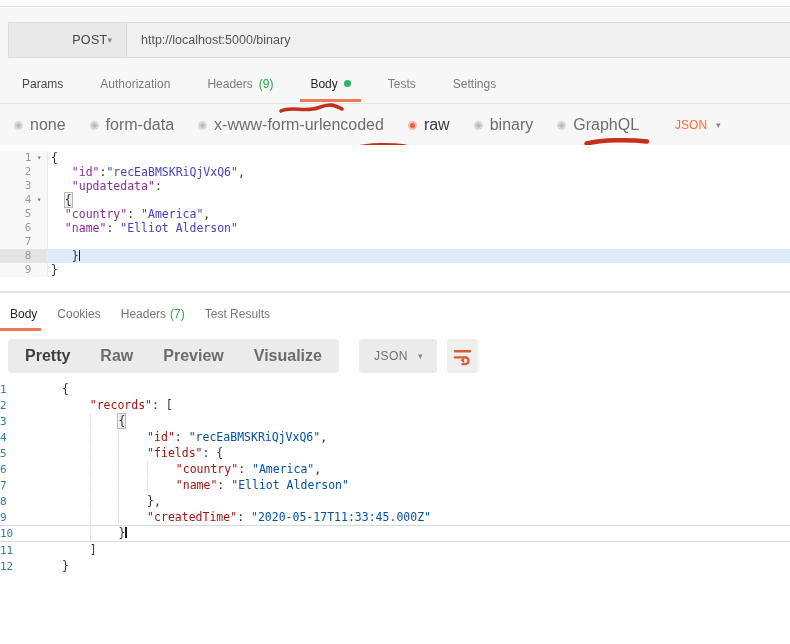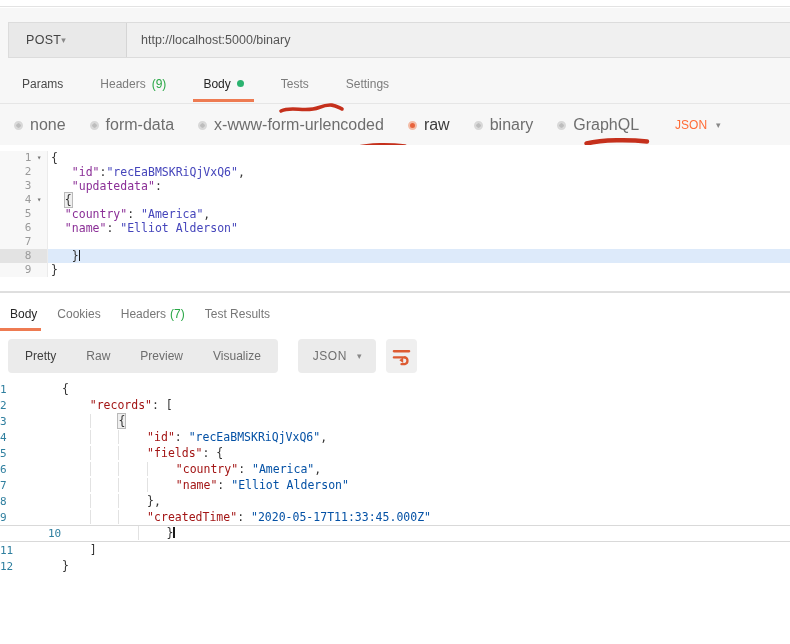--- a/index.html
+++ b/index.html
@@ -7,21 +7,21 @@
   body { font-family:"Liberation Sans", sans-serif; }
   .screen { position:relative; width:790px; height:644px; background:#fff; overflow:hidden; }
 
   
   .top-strip { position:absolute; top:0; left:0; right:0; height:7px; background:#fff; border-bottom:1px solid #e3e3e3; }
 
   
   .req { position:absolute; top:8px; left:0; right:0; height:284px; background:#f7f7f7; }
 
   .url-bar { position:absolute; top:14px; left:8px; right:0; height:36px; display:flex; border:1px solid #dcdcdc; border-right:none; background:#f0f0f0; }
-  .method { width:118px; background:#e9e9e9; border-right:1px solid #d5d5d5; display:flex; align-items:center; justify-content:flex-start; padding:0 14px 0 17px; cursor:pointer; }
+  .method { width:118px; background:#e9e9e9; border-right:1px solid #d5d5d5; display:flex; align-items:center; justify-content:flex-end; padding:0 14px 0 17px; cursor:pointer; }
   .method .m-label { font-size:12.5px; color:#444; letter-spacing:.3px; }
   .caret { font-size:9px; color:#888; }
   .url-field { flex:1; display:flex; align-items:center; padding-left:14px; background:#f0f0f0; }
   .url-field span { font-size:12.5px; color:#555; }
 
   .req-tabs { position:absolute; top:56px; left:0; right:0; height:40px; display:flex; align-items:center; padding-left:20px; gap:33px; border-bottom:1px solid #e6e6e6; }
   .tab { position:relative; font-size:12px; color:#7b7b7b; display:flex; align-items:center; gap:6px; padding:0 2px; height:100%; cursor:pointer; }
   .tab .count { color:#29a746; }
   .tab.first { color:#4a4a4a; }
   .tab.active { color:#262626; }
@@ -53,40 +53,40 @@
   .req-editor .row.hl .code { background:#ddeafa; }
   .req-editor .k { color:#8b2f97; }
   .req-editor .s { color:#4545bb; }
   .req-editor .p { color:#333; }
 
   .resp-editor { position:absolute; top:88px; left:0; right:0; bottom:0; background:#fff; cursor:text; }
   .resp-editor .row { display:flex; height:16px; line-height:16px; }
   .resp-editor .gut { width:44px; flex:none; }
   .resp-editor .num { width:40px; text-align:right; color:#2f7f9f; font-size:11px; line-height:16px; }
   .resp-editor .code { flex:1; white-space:pre; color:#333; padding-left:18px; }
-  .resp-editor .row.hl { border-top:1px solid #d9d9d9; border-bottom:1px solid #d9d9d9; height:17px; line-height:15px;padding-left:48px; }
+  .resp-editor .row.hl { border-top:1px solid #d9d9d9; border-bottom:1px solid #d9d9d9; height:17px; line-height:15px; }
   .resp-editor .k { color:#a31515; }
   .resp-editor .s { color:#0451a5; }
   .resp-editor .p { color:#333; }
   .guide { border-left:1px solid #e2e2e2; }
   .guide0 { border-left:none; }
   .pb { background:#efefef; box-shadow:0 0 0 1px #b9b9b9; }
   .cursor { display:inline-block; width:1.5px; height:11px; background:#1a1a1a; vertical-align:-1px; }
 
   
   .resp { position:absolute; top:292px; left:0; right:0; bottom:0; background:#fff; border-top:1px solid #dedede; }
   .resp-tabs { position:absolute; top:8px; left:0; right:0; height:26px; display:flex; align-items:center; padding-left:8px; gap:16px; }
   .rtab { position:relative; font-size:12px; color:#777; display:flex; align-items:center; gap:4px; height:100%; padding:0 2px; cursor:pointer; }
   .rtab .count { color:#29a746; }
   .rtab.active { color:#262626; }
   .rtab.active::after { content:""; position:absolute; left:-8px; right:-2px; bottom:-4px; height:3px; background:#ee7b52; }
 
   .toolbar { position:absolute; top:46px; left:8px; right:8px; height:34px; display:flex; align-items:center; }
   .views { display:flex; align-items:center; gap:30px; background:#ebebeb; border-radius:4px; height:34px; padding:0 17px; }
-  .view { font-size:12px; color:#6d6d6d; cursor:pointer; }
+  .view { font-size:16px; color:#6d6d6d; cursor:pointer;font-weight:bold; }
   .view.first { color:#3f3f3f; }
   .lang2 { display:flex; align-items:center; gap:10px; background:#ebebeb; border-radius:4px; height:34px; padding:0 15px; margin-left:20px; cursor:pointer; }
   .lang2 .l2-label { font-size:12px; color:#6f6f6f; letter-spacing:.5px; }
   .wrap-btn { margin-left:10px; width:31px; height:34px; background:#efefef; border:none; border-radius:4px; display:flex; align-items:center; justify-content:center; cursor:pointer; }
   .wrap-btn svg { display:block; }
 </style>
 </head>
 <body>
 
 <div class="screen">
@@ -100,20 +100,23 @@
         <span class="caret">▾</span>
       </div>
       <div class="url-field">
         <span>http://localhost:5000/binary</span>
       </div>
     </div>
 
     <nav class="req-tabs" id="reqTabs">
         <div class="tab first">
           <span class="lbl">Params</span>
+        </div>
+        <div class="tab">
+          <span class="lbl">Authorization</span>
         </div>
         <div class="tab">
           <span class="lbl">Headers</span>
           <span class="count">(9)</span>
         </div>
         <div class="tab active">
           <span class="lbl">Body</span>
           <span class="dot"></span>
         </div>
         <div class="tab">

